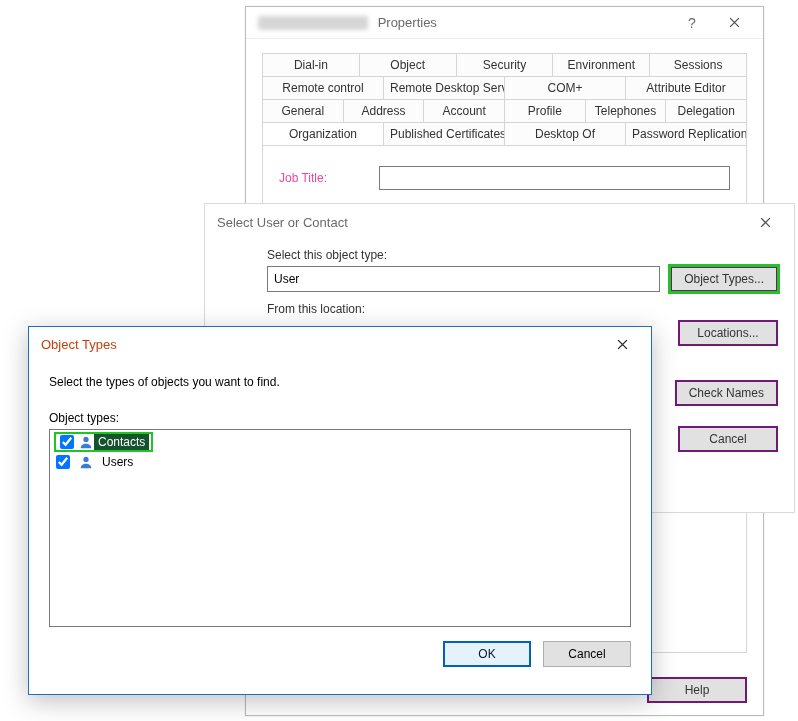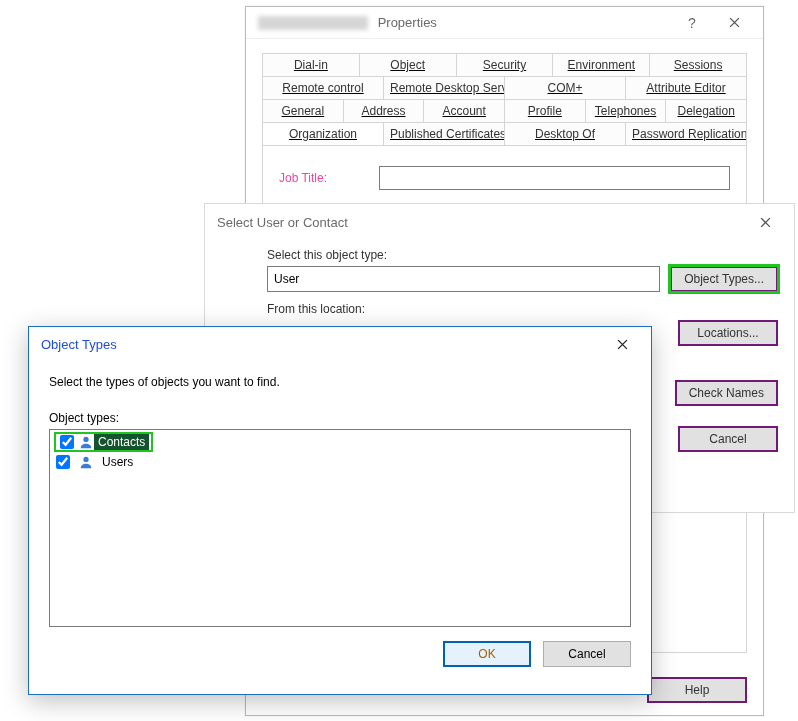--- a/index.html
+++ b/index.html
@@ -55,21 +55,21 @@
     box-shadow: 0 0 0 1px rgba(0,0,0,.03);
   }
   #win-props .content { padding: 14px 16px 10px 16px; }
   .tabbox {
     border: 1px solid #d5d5d5;
     background: #fff;
     height: 600px;
     position: relative;
   }
   .tabrows { display: flex; flex-direction: column; border-bottom: 1px solid #d5d5d5; }
-  .tabrow { display: flex; text-decoration: underline; }
+  .tabrow { display: flex; }
   .tab {
     flex: 1;
     text-align: center;
     padding: 4px 6px;
     font-size: 12px;
     background: #fcfcfc;
     border-right: 1px solid #d5d5d5;
     border-bottom: 1px solid #d5d5d5;
     white-space: nowrap;
     overflow: hidden;
@@ -132,21 +132,21 @@
   #win-types {
     left: 28px; top: 326px;
     width: 624px; height: 369px;
     border: 1px solid #1b6fc2;
     box-shadow: 0 6px 24px rgba(0,0,0,.25);
     z-index: 50;
   }
   #win-types .titlebar {
     color: #222; border-bottom: none; height: 34px;
   }
-  #win-types .titlebar .title { font-size: 13px; color: #1d4ed8; }
+  #win-types .titlebar .title { font-size: 13px; color: #c2410c; }
   #win-types .content { padding: 14px 20px 12px 20px; }
   #win-types .prompt { margin-bottom: 22px; }
   #win-types .listlbl { margin-bottom: 4px; }
   .listbox {
     border: 1px solid #7a7a7a;
     background: #fff;
     height: 198px;
     padding: 2px;
     overflow: auto;
   }
@@ -165,21 +165,21 @@
   .litem-hl { border: 2px solid #21c521; display: inline-flex; align-items: center; padding: 0 2px; }
 
   #win-types .btnrow {
     display: flex; justify-content: flex-end; gap: 12px;
     margin-top: 14px;
   }
   .btn-primary {
     min-width: 88px; height: 26px;
     border: 2px solid #0160b7;
     background: #e5f1fb;
-    color: #a16207;
+    color: #0f172a;
     display: flex; align-items: center; justify-content: center;
     font-size: 12px;
     font-family: inherit;
   }
   .btn-std {
     min-width: 88px; height: 26px;
     border: 1px solid #adadad;
     background: #e1e1e1;
     color: #000;
     display: flex; align-items: center; justify-content: center;

